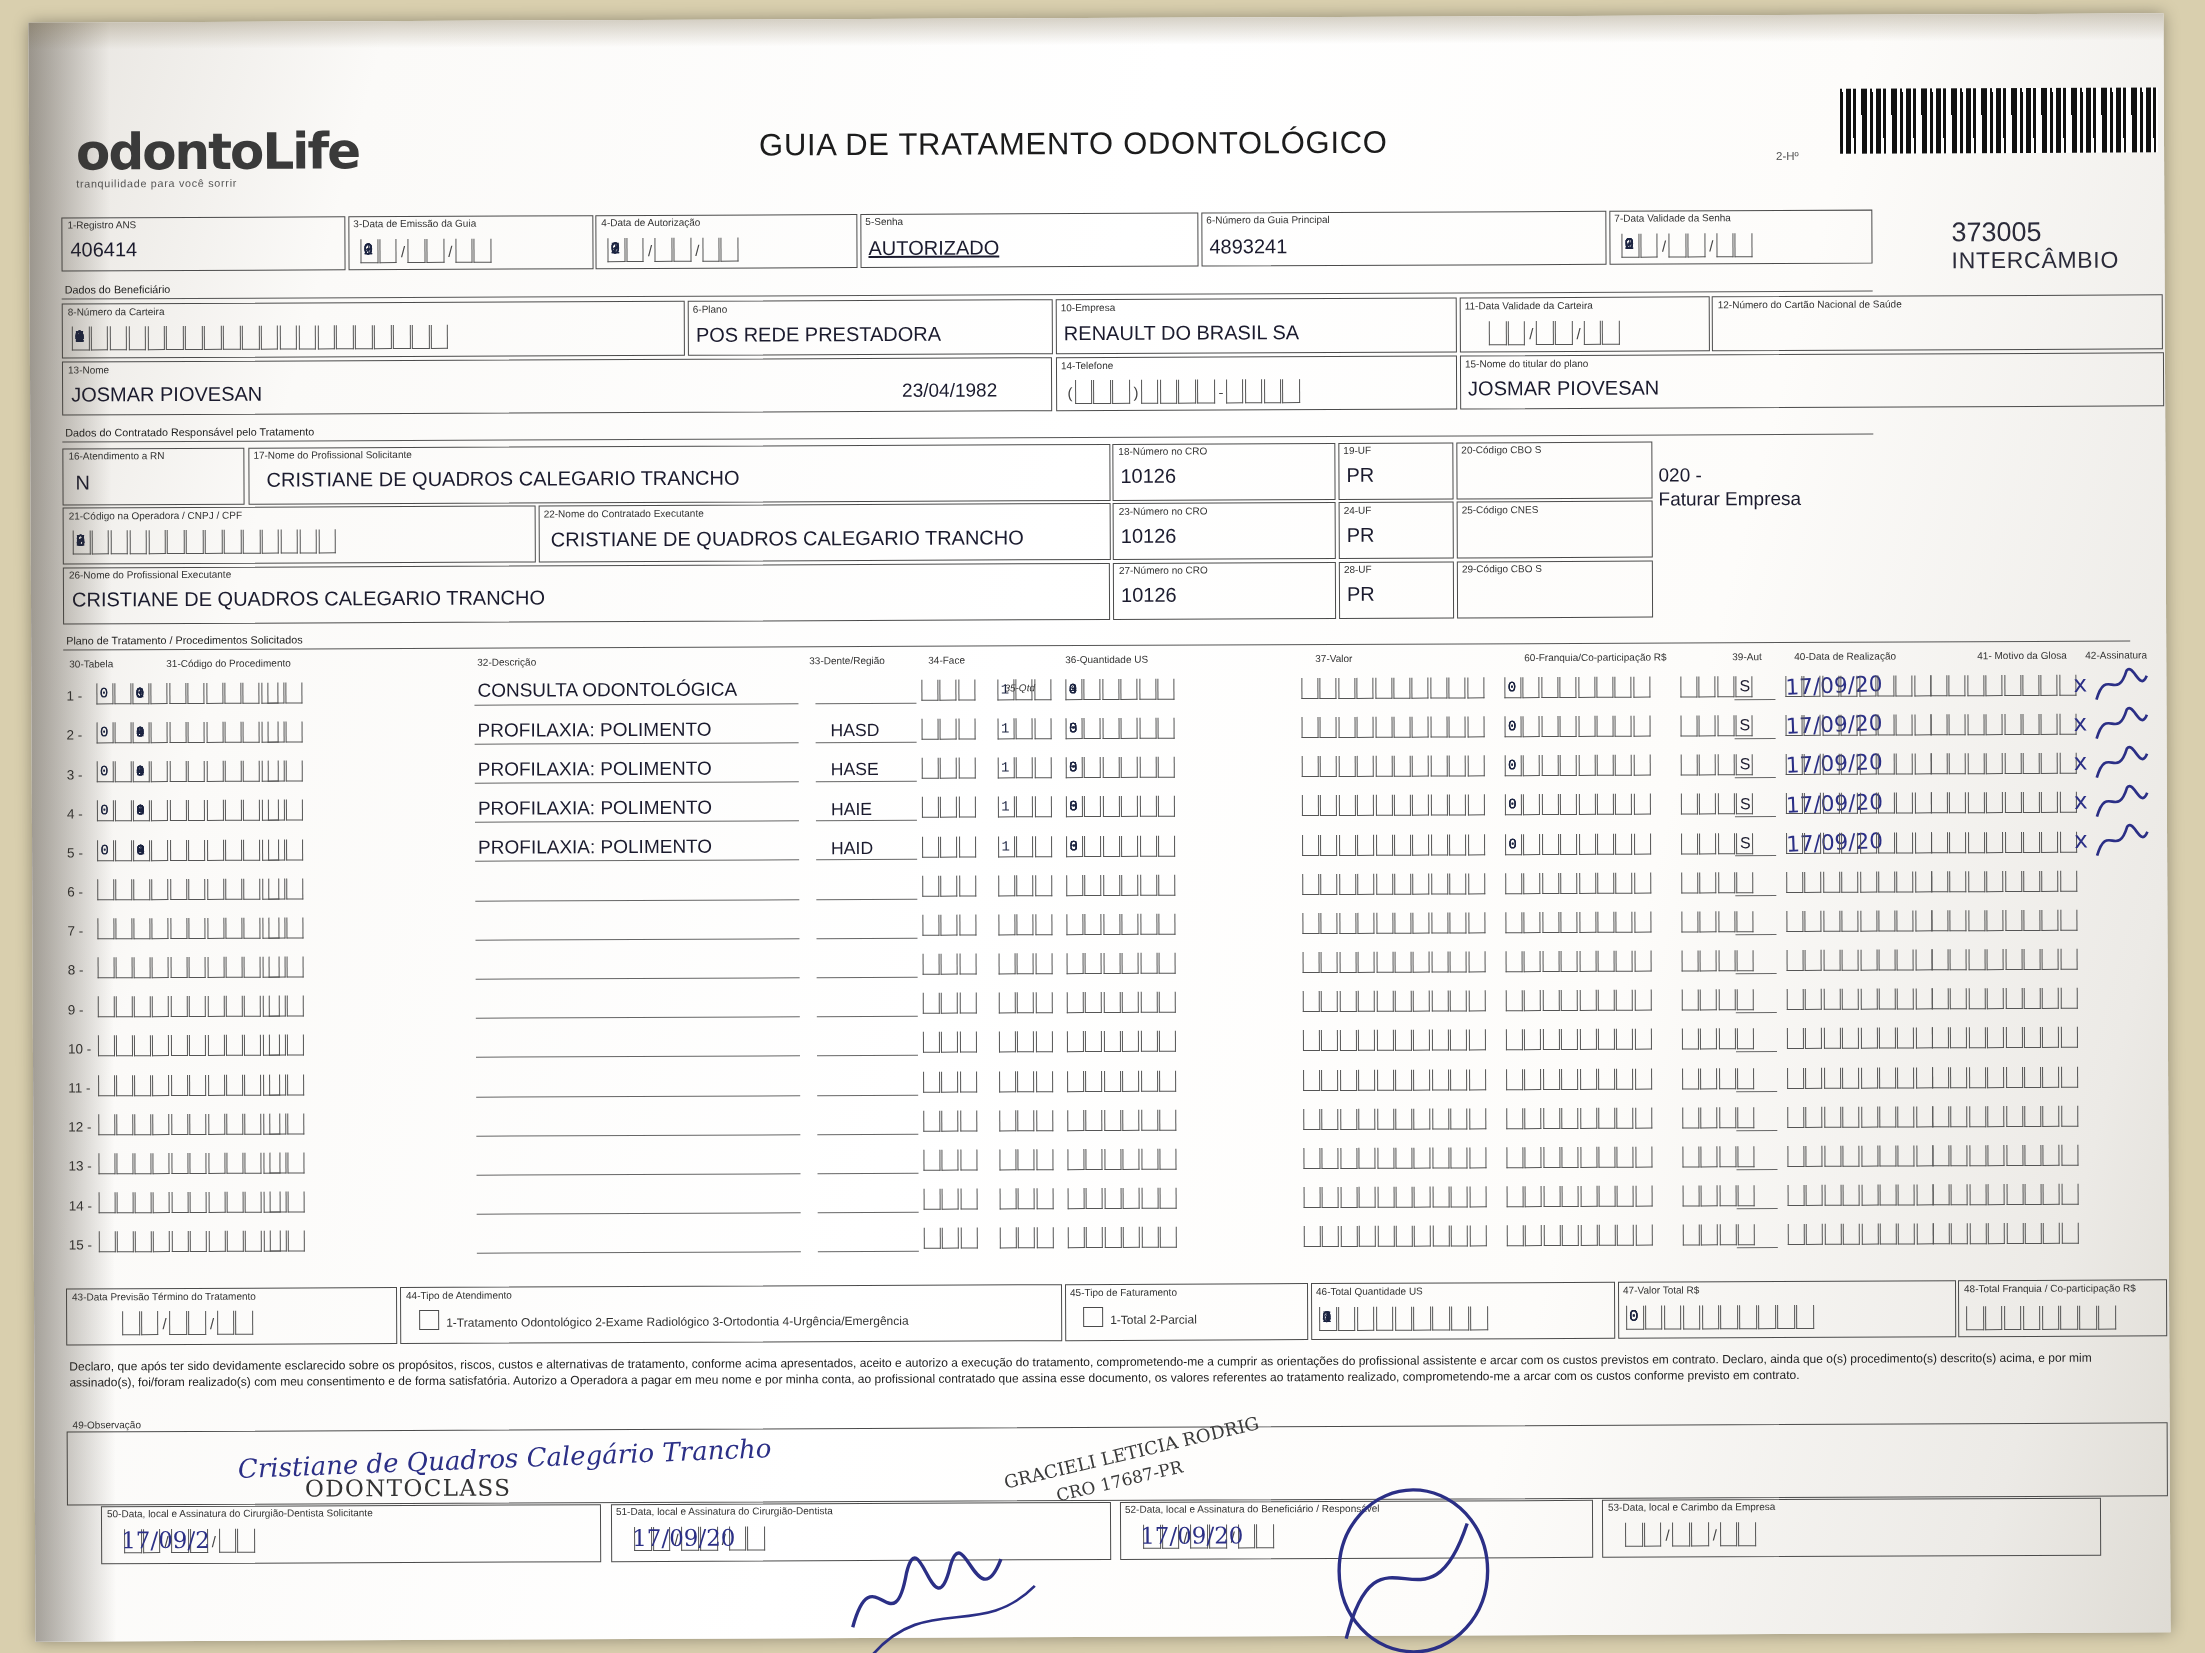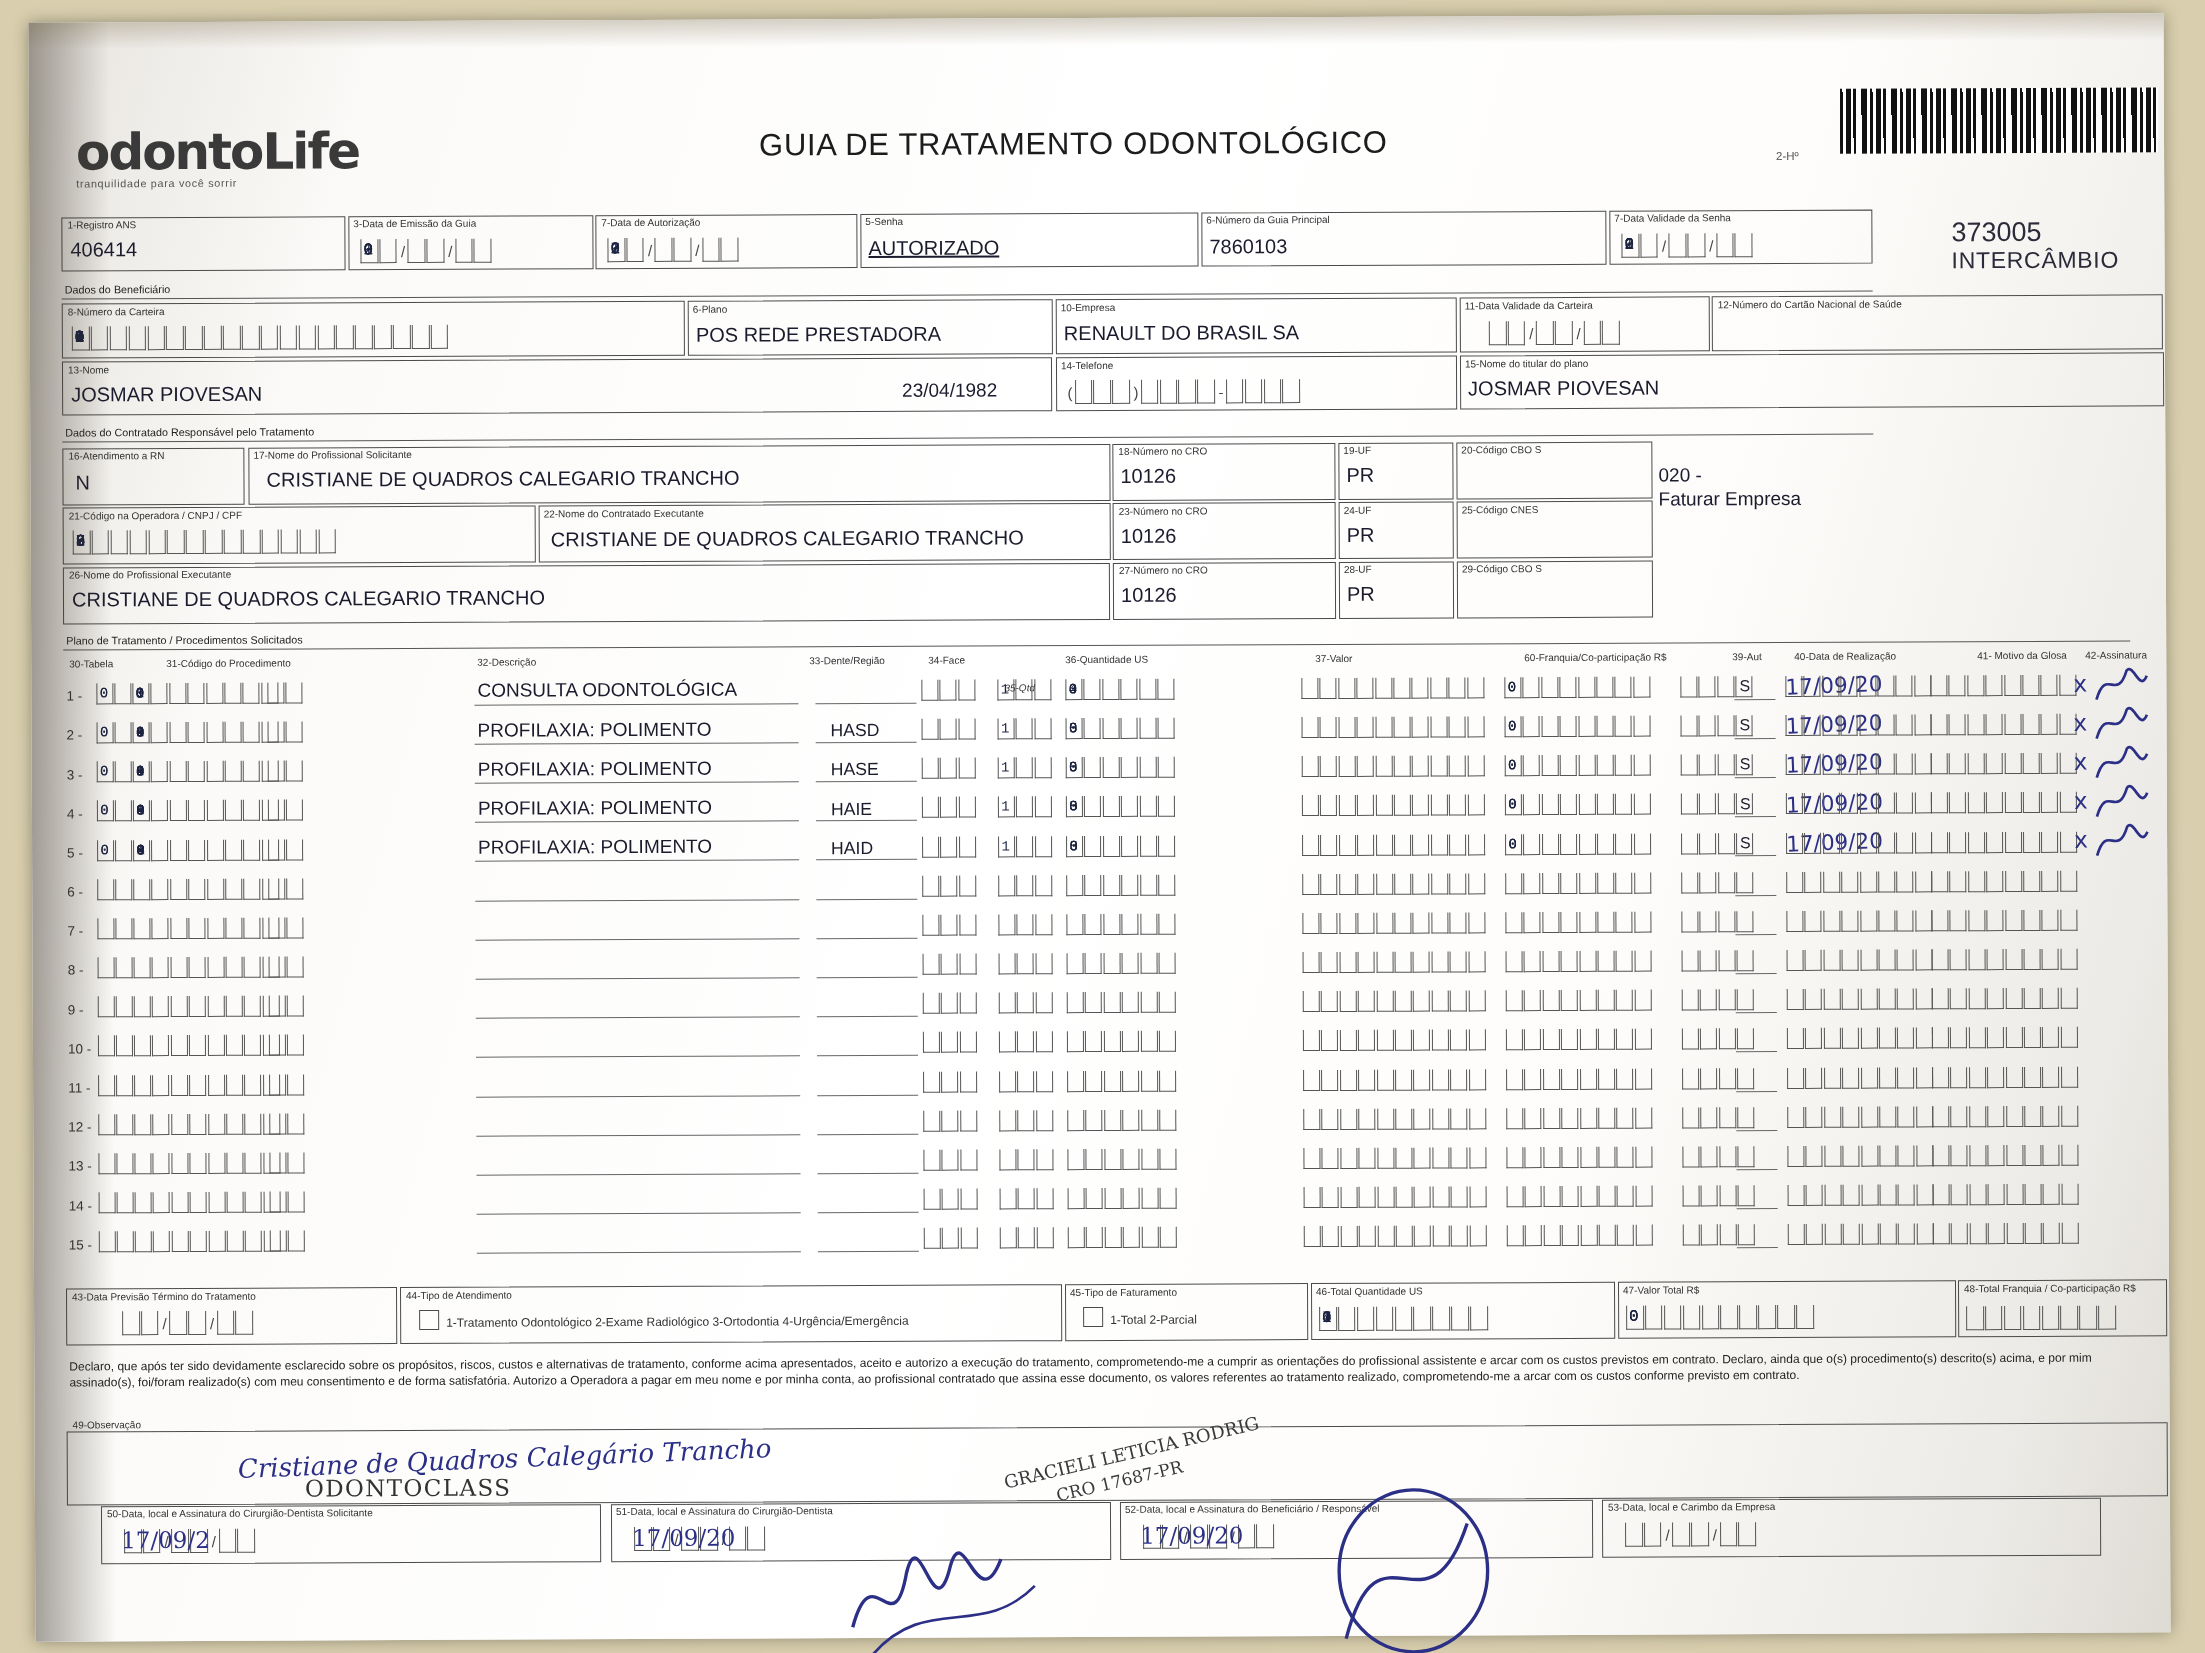--- a/index.html
+++ b/index.html
@@ -88,21 +88,21 @@
         <div class="sep">/</div>
       <div class="c">
           <span class="d">2</span>
         </div>
         <div class="c">
           <span class="d">0</span>
         </div>
     </div>
 
     <div class="bx" style="left:566px;top:195px;width:262px;height:54px;"></div>
-    <div class="lbl" style="left:572px;top:197px;">7-Data de Autorização</div>
+    <div class="lbl" style="left:572px;top:197px;">4-Data de Autorização</div>
     <div class="comb" style="left:578px;top:218px;">
       <div class="c">
           <span class="d">1</span>
         </div>
         <div class="c">
           <span class="d">7</span>
         </div>
         <div class="sep">/</div>
       <div class="c">
           <span class="d">0</span>
@@ -118,21 +118,21 @@
           <span class="d">0</span>
         </div>
     </div>
 
     <div class="bx" style="left:831px;top:195px;width:338px;height:54px;"></div>
     <div class="lbl" style="left:836px;top:197px;">5-Senha</div>
     <div class="val" style="left:839px;top:218px;text-decoration:underline;">AUTORIZADO</div>
 
     <div class="bx" style="left:1172px;top:195px;width:405px;height:54px;"></div>
     <div class="lbl" style="left:1177px;top:197px;">6-Número da Guia Principal</div>
-    <div class="val" style="left:1180px;top:218px;">7860103</div>
+    <div class="val" style="left:1180px;top:218px;">4893241</div>
 
     <div class="bx" style="left:1580px;top:195px;width:263px;height:54px;"></div>
     <div class="lbl" style="left:1585px;top:197px;">7-Data Validade da Senha</div>
     <div class="comb" style="left:1592px;top:218px;">
       <div class="c">
           <span class="d">0</span>
         </div>
         <div class="c">
           <span class="d">9</span>
         </div>

